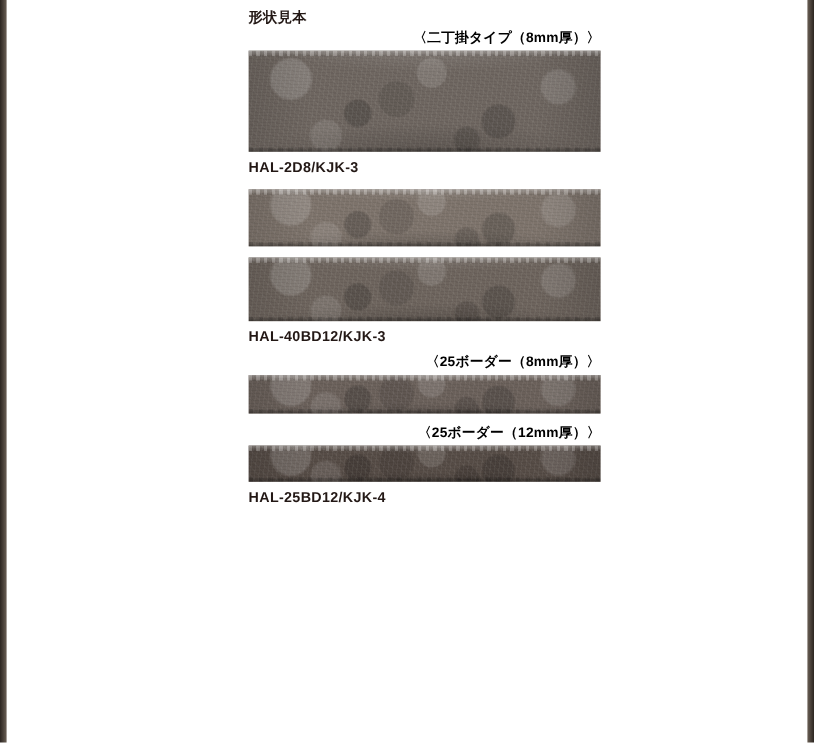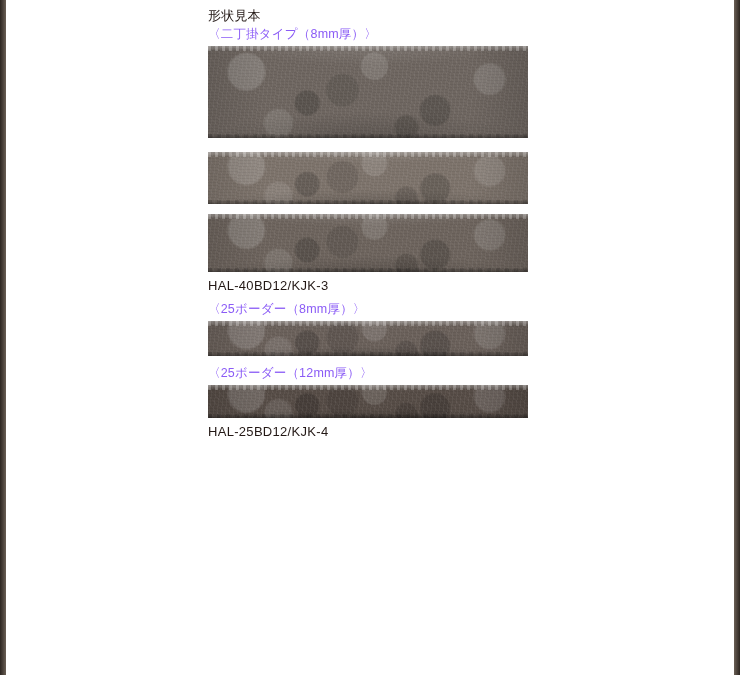--- a/index.html
+++ b/index.html
@@ -23,43 +23,45 @@
     background: linear-gradient(to right, #2b2520, #6a5f55);
   }
   .edge-strip.left { left: 0; }
   .edge-strip.right {
     right: 0;
     background: linear-gradient(to left, #2b2520, #6a5f55);
   }
 
   .content {
     position: absolute;
-    left: 208px;
+    left: 226px;
     top: 6px;
     width: 320px;
+    font-weight: bold;
   }
 
   .section-title {
     font-size: 13px;
     color: #231815;
     line-height: 19px;
     letter-spacing: 0.2px;
     white-space: nowrap;
   }
 
   .item {
     margin: 0;
   }
 
   .item-caption {
     font-size: 12.5px;
-    color: #8b5cf6;
+    color: #000000;
     line-height: 19px;
     letter-spacing: 0.2px;
     white-space: nowrap;
+    text-align: right;
   }
 
   .swatch {
     width: 320px;
     position: relative;
     overflow: hidden;
     border: 0;
     box-sizing: border-box;
   }
 
@@ -134,20 +136,21 @@
     <div class="item-caption">〈二丁掛タイプ（8mm厚）〉</div>
     <div class="gap-xs"></div>
     <div class="swatch" style="height:92px;background-color:#6e6660;">
       <div class="tex l1"></div>
       <div class="tex l2"></div>
       <div class="tex l3"></div>
       <div class="top-edge"></div>
       <div class="bot-edge"></div>
     </div>
     <div class="gap-sm"></div>
+    <div class="code">HAL-2D8/KJK-3</div>
   </div>
 
   <div class="gap-sm"></div>
 
 
   <div class="gap-sm"></div>
 
   <div class="item">
     <div class="gap-xs"></div>
     <div class="swatch" style="height:52px;background-color:#7d736b;">

